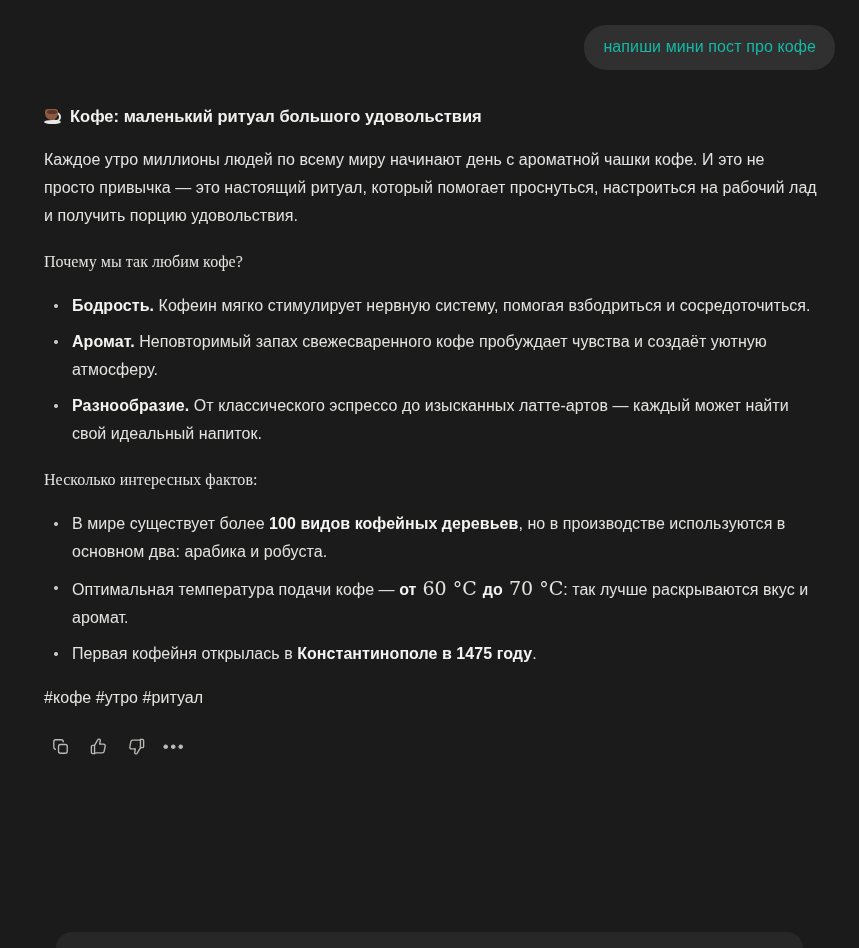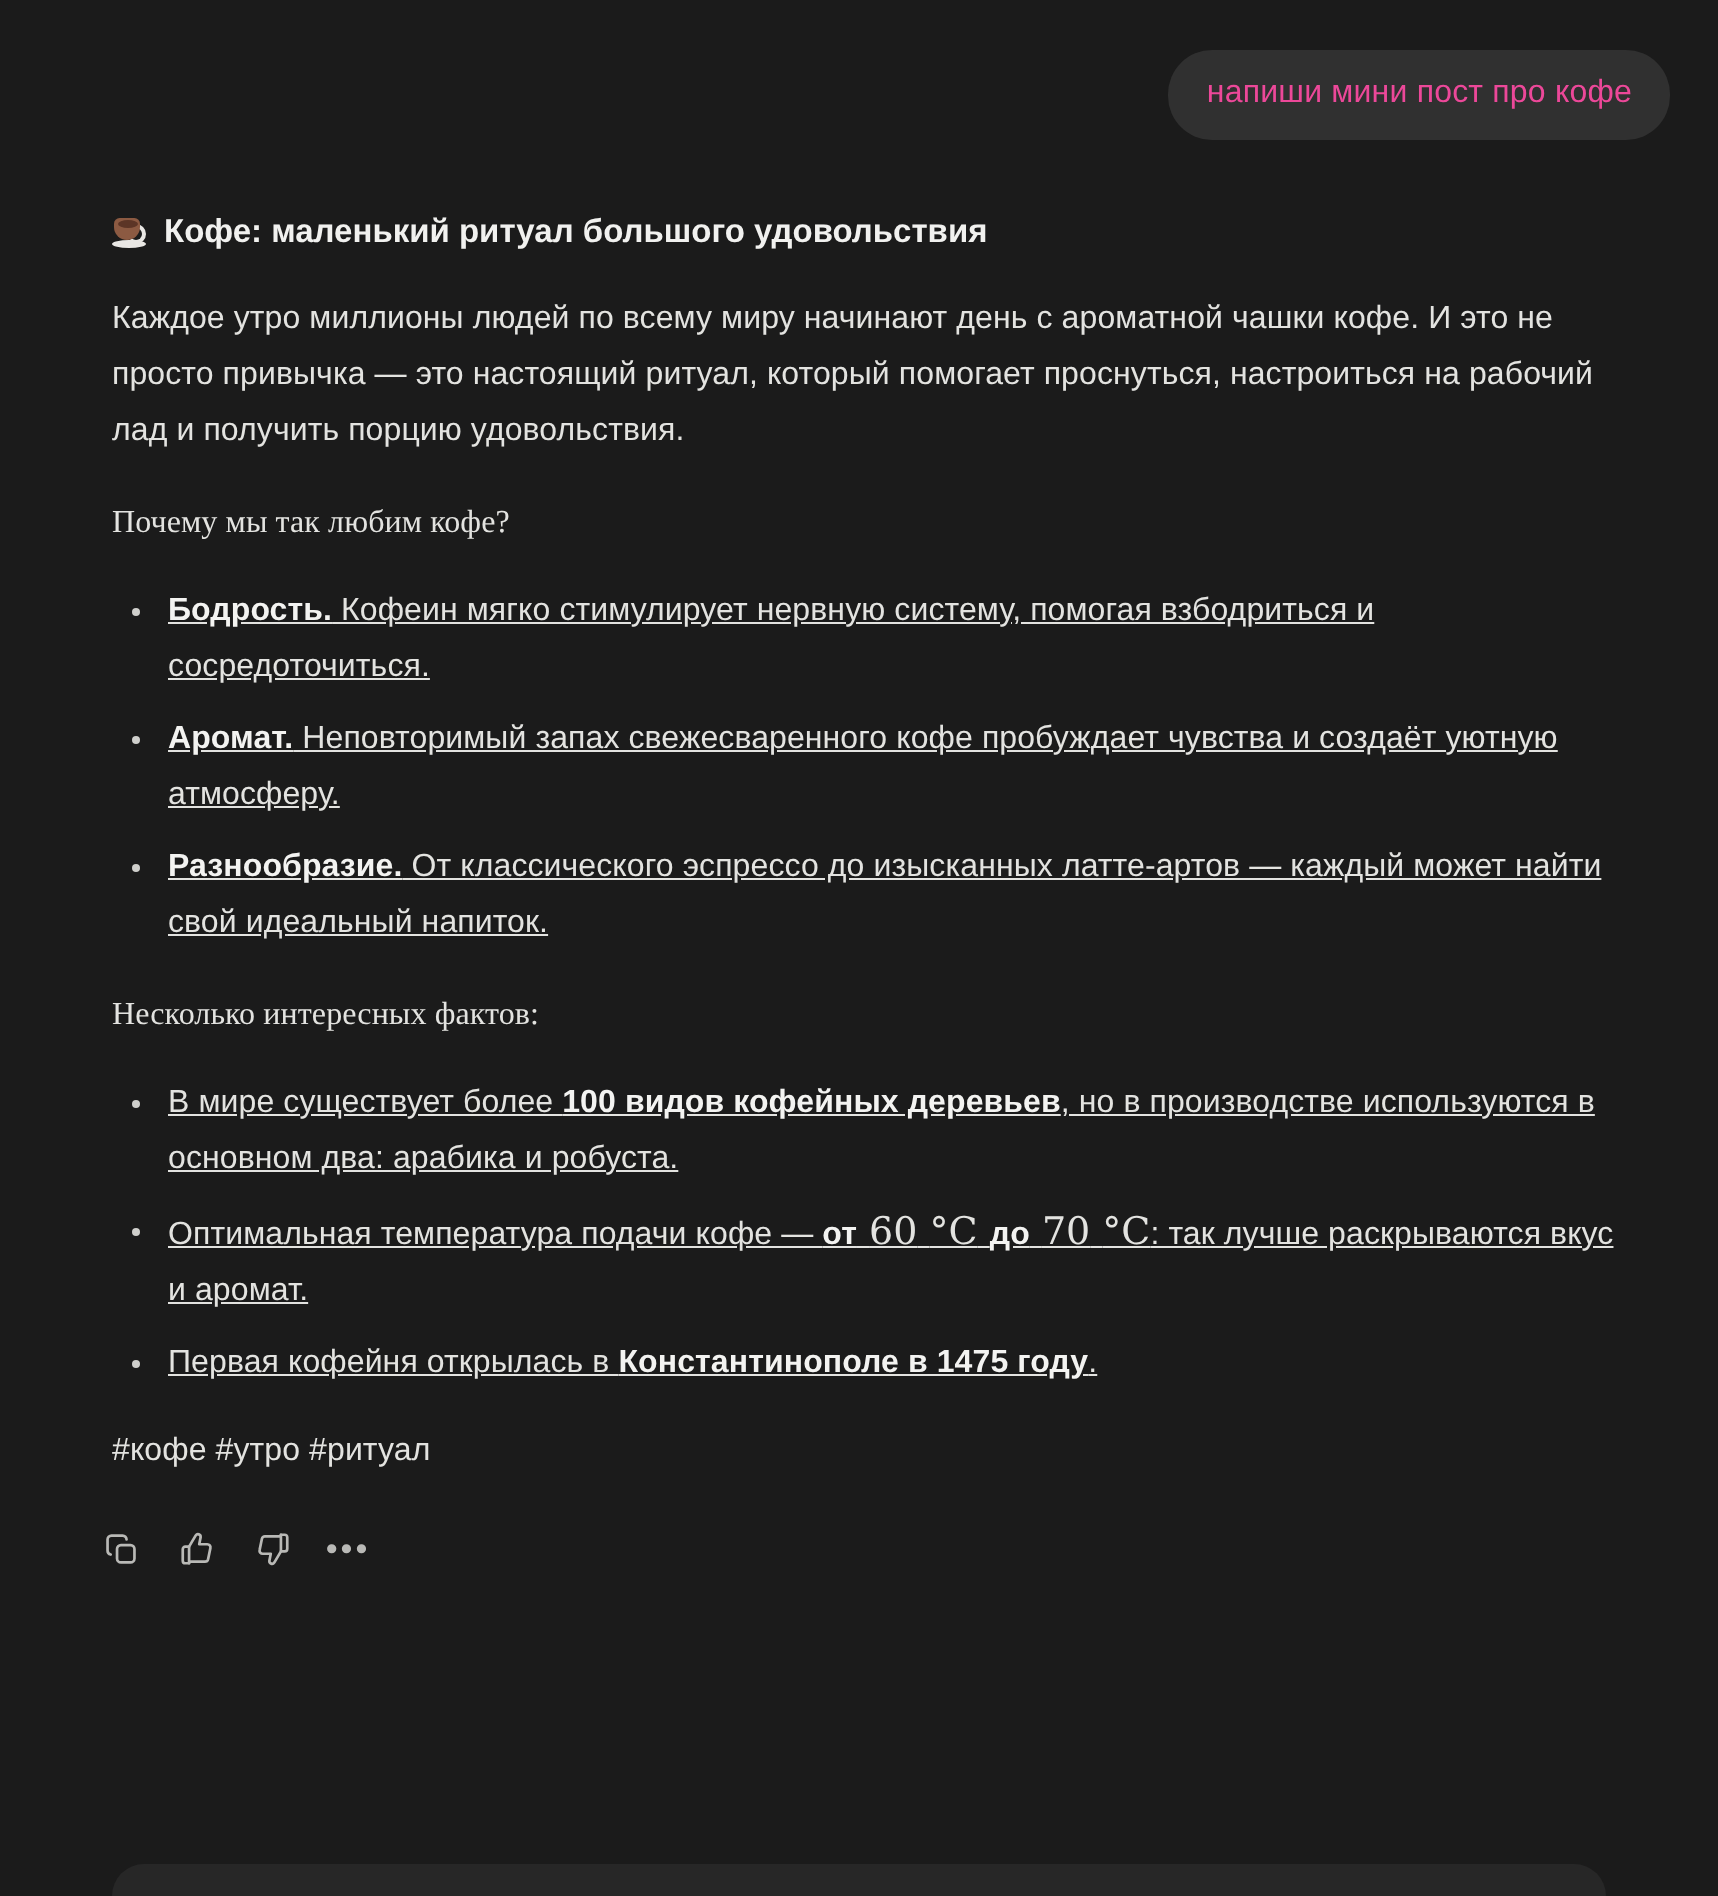--- a/index.html
+++ b/index.html
@@ -24,36 +24,35 @@
   }
 
   
   .user-row {
     display: flex;
     justify-content: flex-end;
     padding: 25px 24px 0 24px;
   }
   .user-bubble {
     background: #303030;
-    color: #ec4899;
+    color: #14b8a6;
     border-radius: 22px;
     padding: 11px 19px 12px 19px;
     font-size: 16px;
     line-height: 22px;
     max-width: 560px;
     letter-spacing: .1px;
   }
 
   
   .assistant {
     padding: 34px 40px 0 44px;
     font-size: 16px;
     line-height: 28px;
     color: #e3e3e0;
-    margin-left: 12px;
   }
 
   .msg-heading {
     font-size: 16.5px;
     font-weight: 700;
     line-height: 24px;
     color: #f1f1ef;
     margin: 0 0 18px 0;
     display: flex;
     align-items: center;
@@ -69,21 +68,20 @@
   ul.bullets {
     list-style: none;
     margin: 0 0 16px 0;
     padding: 0;
   }
   ul.bullets li {
     position: relative;
     padding-left: 28px;
     margin-bottom: 8px;
     letter-spacing: .05px;
-    text-decoration: underline;
   }
   ul.bullets li:last-child { margin-bottom: 0; }
   ul.bullets li::before {
     content: "";
     position: absolute;
     left: 10px;
     top: 12px;
     width: 4px;
     height: 4px;
     border-radius: 50%;

